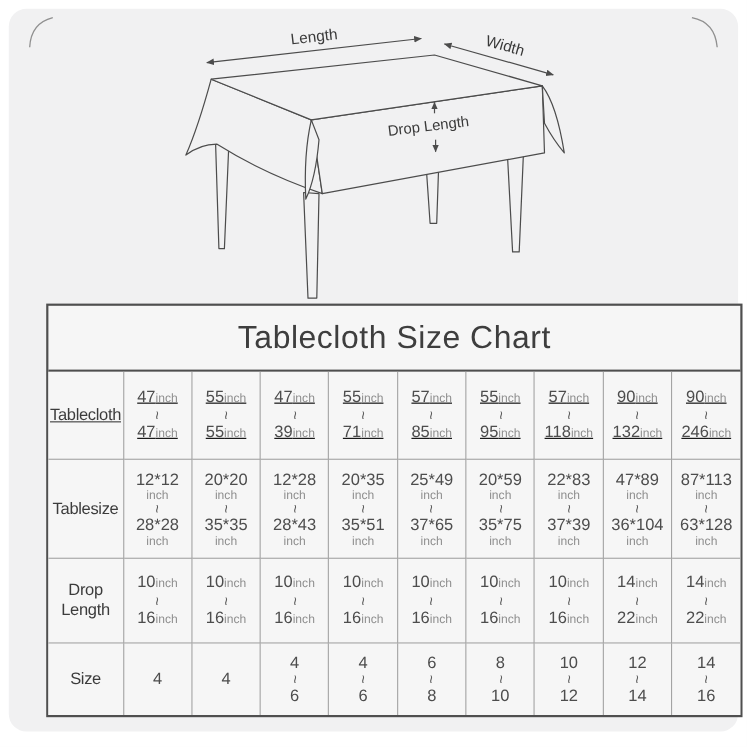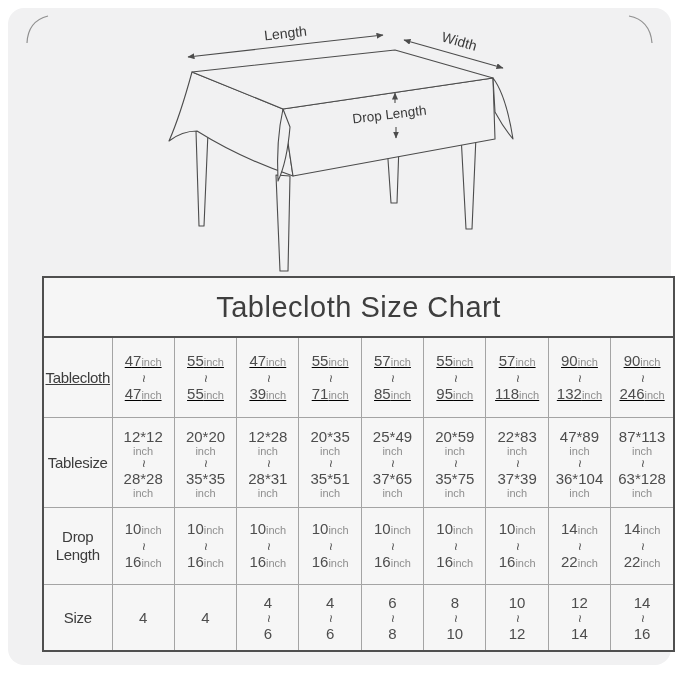--- a/index.html
+++ b/index.html
@@ -179,21 +179,21 @@
             <div class="cl cl-num"><span class="num">20*20</span></div>
             <div class="cl cl-unitline"><span class="unitline">inch</span></div>
             <div class="cl cl-tilde"><span class="tilde">~</span></div>
             <div class="cl cl-num"><span class="num">35*35</span></div>
             <div class="cl cl-unitline"><span class="unitline">inch</span></div>
           </td>
           <td>
             <div class="cl cl-num"><span class="num">12*28</span></div>
             <div class="cl cl-unitline"><span class="unitline">inch</span></div>
             <div class="cl cl-tilde"><span class="tilde">~</span></div>
-            <div class="cl cl-num"><span class="num">28*31</span></div>
+            <div class="cl cl-num"><span class="num">28*43</span></div>
             <div class="cl cl-unitline"><span class="unitline">inch</span></div>
           </td>
           <td>
             <div class="cl cl-num"><span class="num">20*35</span></div>
             <div class="cl cl-unitline"><span class="unitline">inch</span></div>
             <div class="cl cl-tilde"><span class="tilde">~</span></div>
             <div class="cl cl-num"><span class="num">35*51</span></div>
             <div class="cl cl-unitline"><span class="unitline">inch</span></div>
           </td>
           <td>

